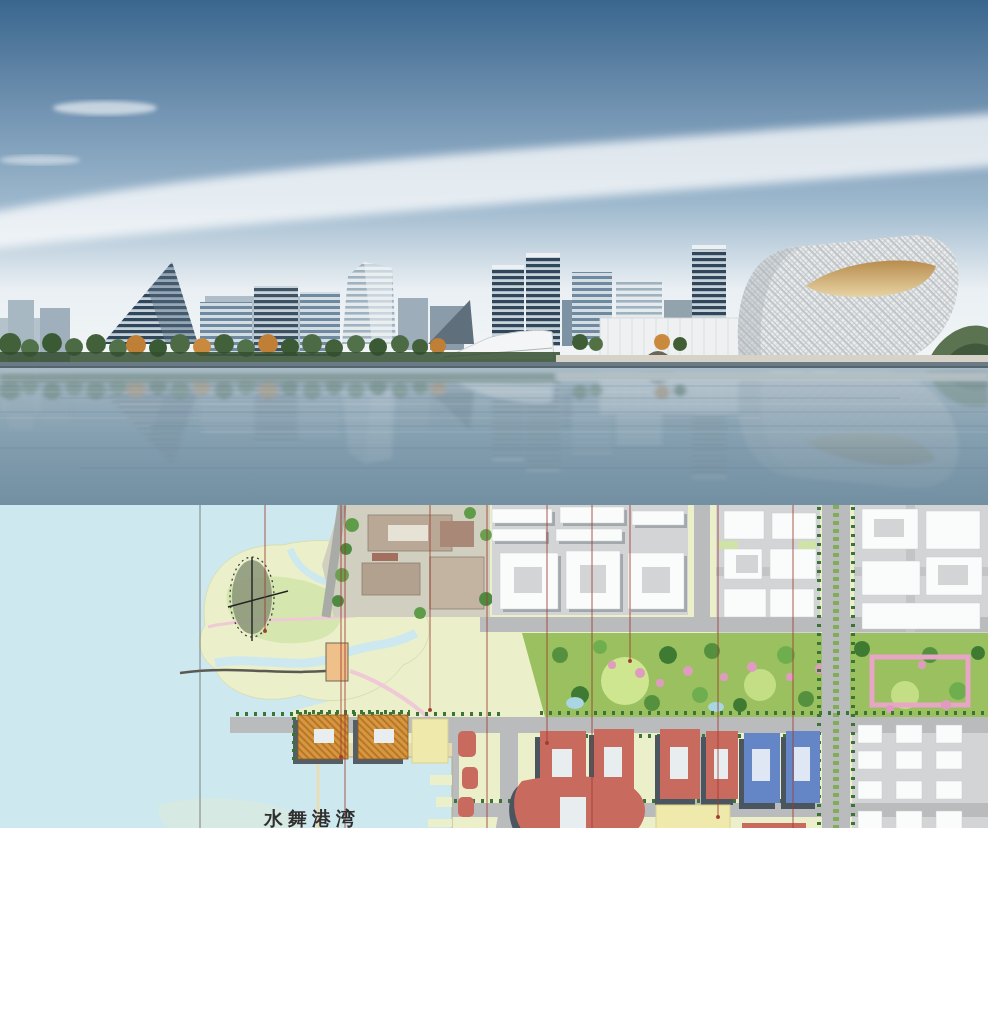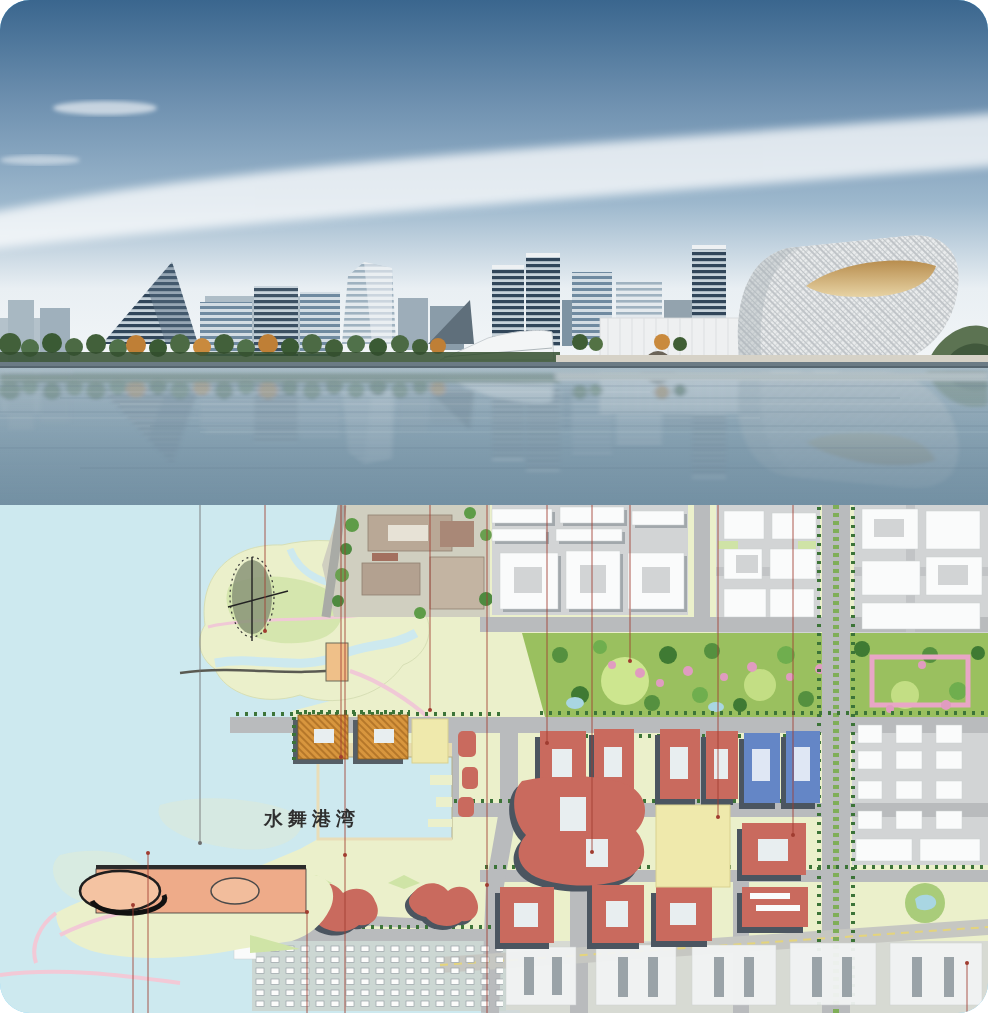--- a/index.html
+++ b/index.html
@@ -1,16 +1,16 @@
 <!DOCTYPE html>
 <html style="--sky-top: #3a668e; --sky-mid: #9db8cd; --sky-horizon: #f3f6f8; --render-water-top: #a9bcc7; --render-water-deep: #7390a3; --map-water: #cde9ef; --map-land: #ebf0cb; --park-green: #9ac05f; --road-gray: #b9bbbd; --existing-building: #fafbfb; --building-shadow: #9aa1a7; --new-building-red: #c96a5e; --new-building-shadow: #4b5560; --office-blue: #6486c6; --hotel-orange: #d8963e; --vacant-yellow: #efe9ac; --blossom-pink: #e09cc0; --tree-green: #3c7438; --leader-red: #a03c30; --leader-gray: #6f6f6f; --arena-plaza: #eeab89; --label-ink: #2f2f2f;"><head>
 <meta charset="utf-8">
 <style>
   html,body{margin:0;padding:0;background:#ffffff;font-family:"Liberation Sans",sans-serif;}
-  .board{width:988px;height:1013px;position:relative;background:#7dd3fc;overflow:hidden;border-radius:30px;}
+  .board{width:988px;height:828px;position:relative;background:#7dd3fc;overflow:hidden;}
   .board svg{display:block;}
   text{font-family:"Liberation Sans","DejaVu Sans",sans-serif;}
   .plan-label{font-size:19px;letter-spacing:5px;font-weight:bold;}
 </style>
 </head>
 <body>
 
 <div class="board">
 
 <svg width="988" height="505" viewBox="0 0 988 505">

